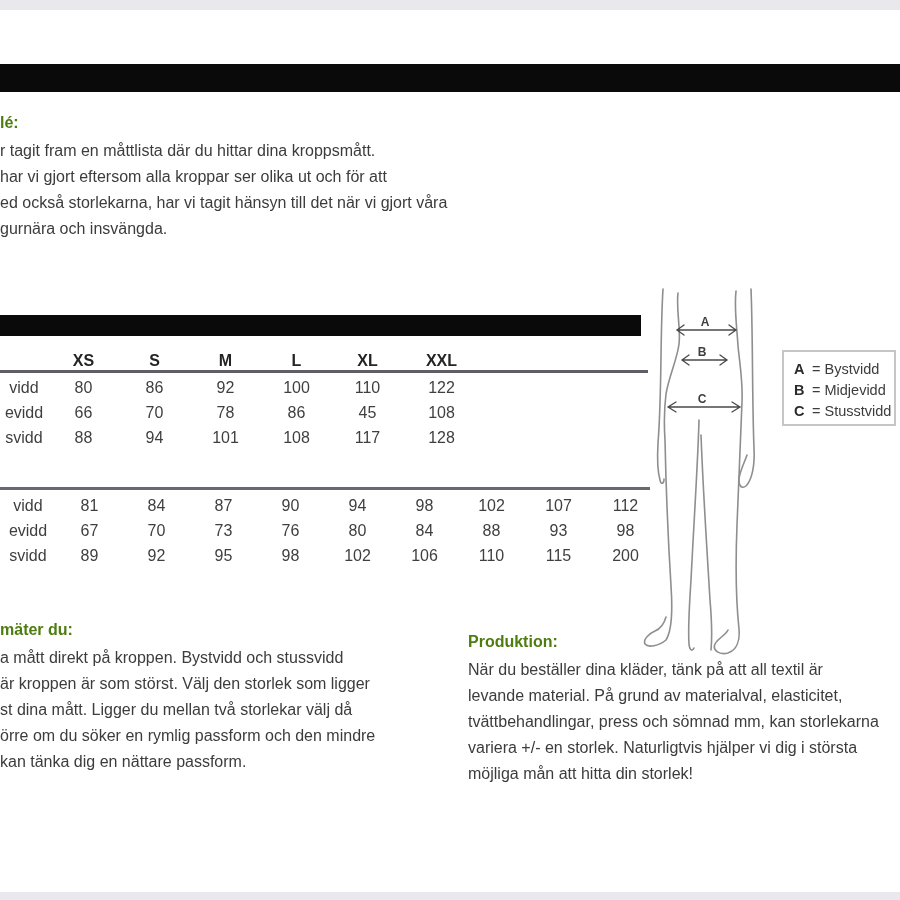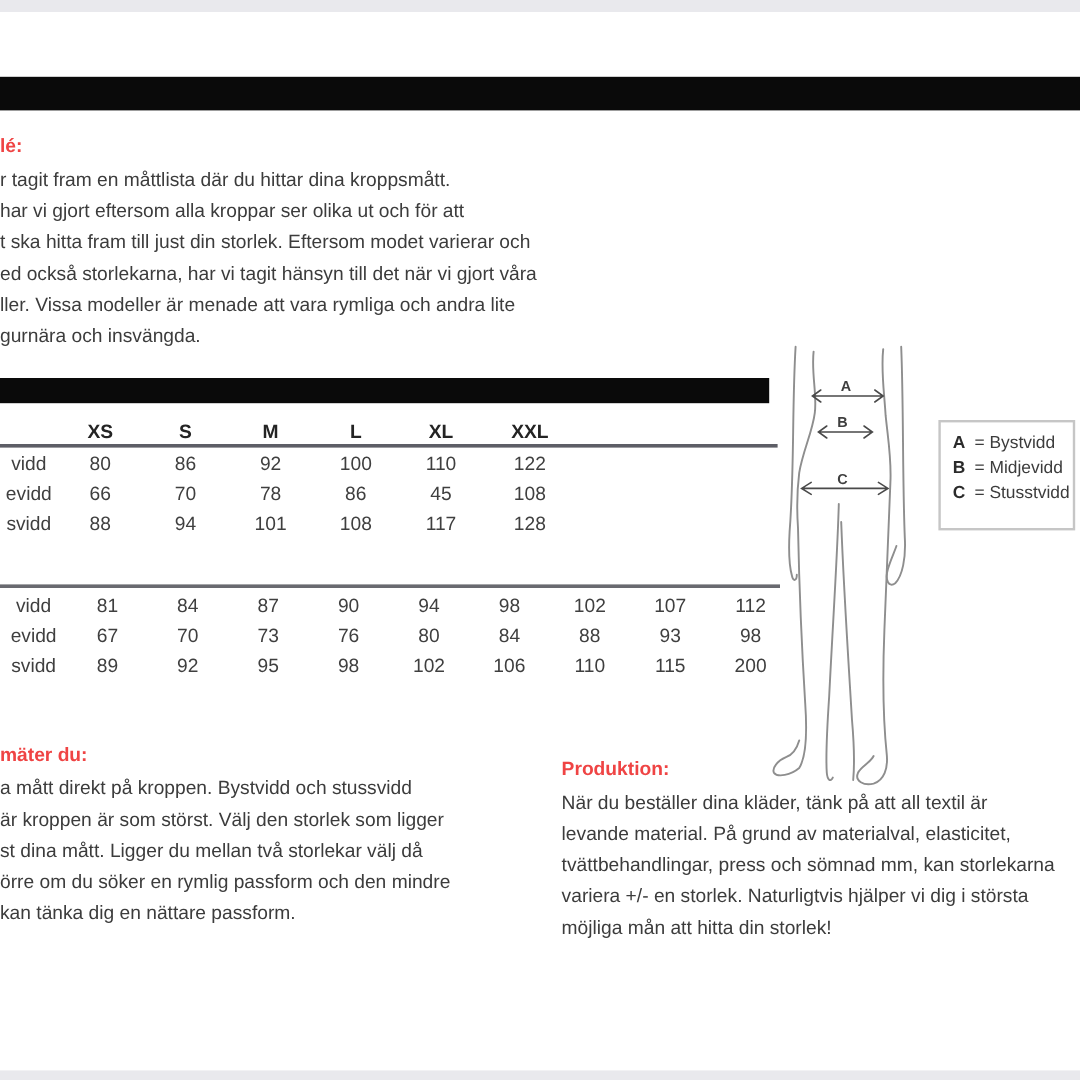--- a/index.html
+++ b/index.html
@@ -5,59 +5,57 @@
   html,body{margin:0;padding:0;}
   body{font-family:"Liberation Sans","DejaVu Sans",sans-serif;background:#fff;}
   .canvas{position:relative;width:900px;height:900px;background:#ffffff;overflow:hidden;color:#3a3a3a;}
   .strip{position:absolute;left:0;width:900px;background:#e9e9ed;}
   .strip.top{top:0;height:10px;}
   .strip.bottom{top:892px;height:8px;}
   .blackbar{position:absolute;background:#0a0a0a;}
   .bar-top{left:0;top:64px;width:900px;height:28px;}
   .bar-table{left:0;top:315px;width:641px;height:21px;}
   .txtblock{position:absolute;font-size:16px;line-height:26px;color:#3c3c3c;white-space:nowrap;}
-  .txtblock .hd{font-weight:bold;color:#ef4444;margin-bottom:5px;line-height:20px;}
+  .txtblock .hd{font-weight:bold;color:#4d7c0f;margin-bottom:5px;line-height:20px;}
   .intro{left:0;top:113px;}
   .measure{left:0;top:620px;}
   .production{left:468px;top:632px;}
   .grid1{position:absolute;left:0;display:grid;grid-template-columns:48px 71px 71px 71px 71px 71px 77px;}
   .grid2{position:absolute;left:0;display:grid;grid-template-columns:56px 67px 67px 67px 67px 67px 67px 67px 67px 67px;}
   .grid1 div,.grid2 div{text-align:center;font-size:16px;line-height:25px;color:#3f3f3f;}
   .grid1 .lab,.grid2 .lab{text-align:center;}
   .hrow div{font-weight:bold;color:#242424;text-align:center;}
   .t1-head{top:348px;}
   .t1-r0{top:375px;}
   .t1-r1{top:400px;}
   .t1-r2{top:425px;}
   .t2-head{top:467px;}
   .t2-r0{top:493px;}
   .t2-r1{top:518px;}
   .t2-r2{top:543px;}
   .rule{position:absolute;left:0;}
   .rule1{top:370px;width:648px;height:3px;background:#5d5e66;}
   .rule2{top:487px;width:650px;height:3px;background:#696a70;}
   .figure{position:absolute;left:638px;top:283px;width:132px;height:380px;}
-  .legend{position:absolute;left:782px;top:350px;width:114px;height:92px;border:2px solid #c6c6c6;background:#fff;box-sizing:border-box;padding:7px 0 0 10px;}
+  .legend{position:absolute;left:782px;top:350px;width:114px;height:76px;border:2px solid #c6c6c6;background:#fff;box-sizing:border-box;padding:7px 0 0 10px;}
   .legend .row{line-height:21px;font-size:14.5px;color:#3c3c3c;white-space:nowrap;}
   .legend .k{font-weight:bold;color:#2b2b2b;display:inline-block;width:18px;}
 </style>
 </head>
 <body>
 
 <div class="canvas">
   <div class="strip top"></div>
   <div class="blackbar bar-top"></div>
 
   <div class="txtblock intro">
     <div class="hd">lé:</div>
     <div>r tagit fram en måttlista där du hittar dina kroppsmått.</div>
     <div>har vi gjort eftersom alla kroppar ser olika ut och för att</div>
-    <div>t ska hitta fram till just din storlek. Eftersom modet varierar och</div>
     <div>ed också storlekarna, har vi tagit hänsyn till det när vi gjort våra</div>
-    <div>ller. Vissa modeller är menade att vara rymliga och andra lite</div>
     <div>gurnära och insvängda.</div>
   </div>
 
   <div class="blackbar bar-table"></div>
 
   <div class="grid1 hrow t1-head">
     <div class="lab"></div>
     <div>XS</div>
     <div>S</div>
     <div>M</div>

